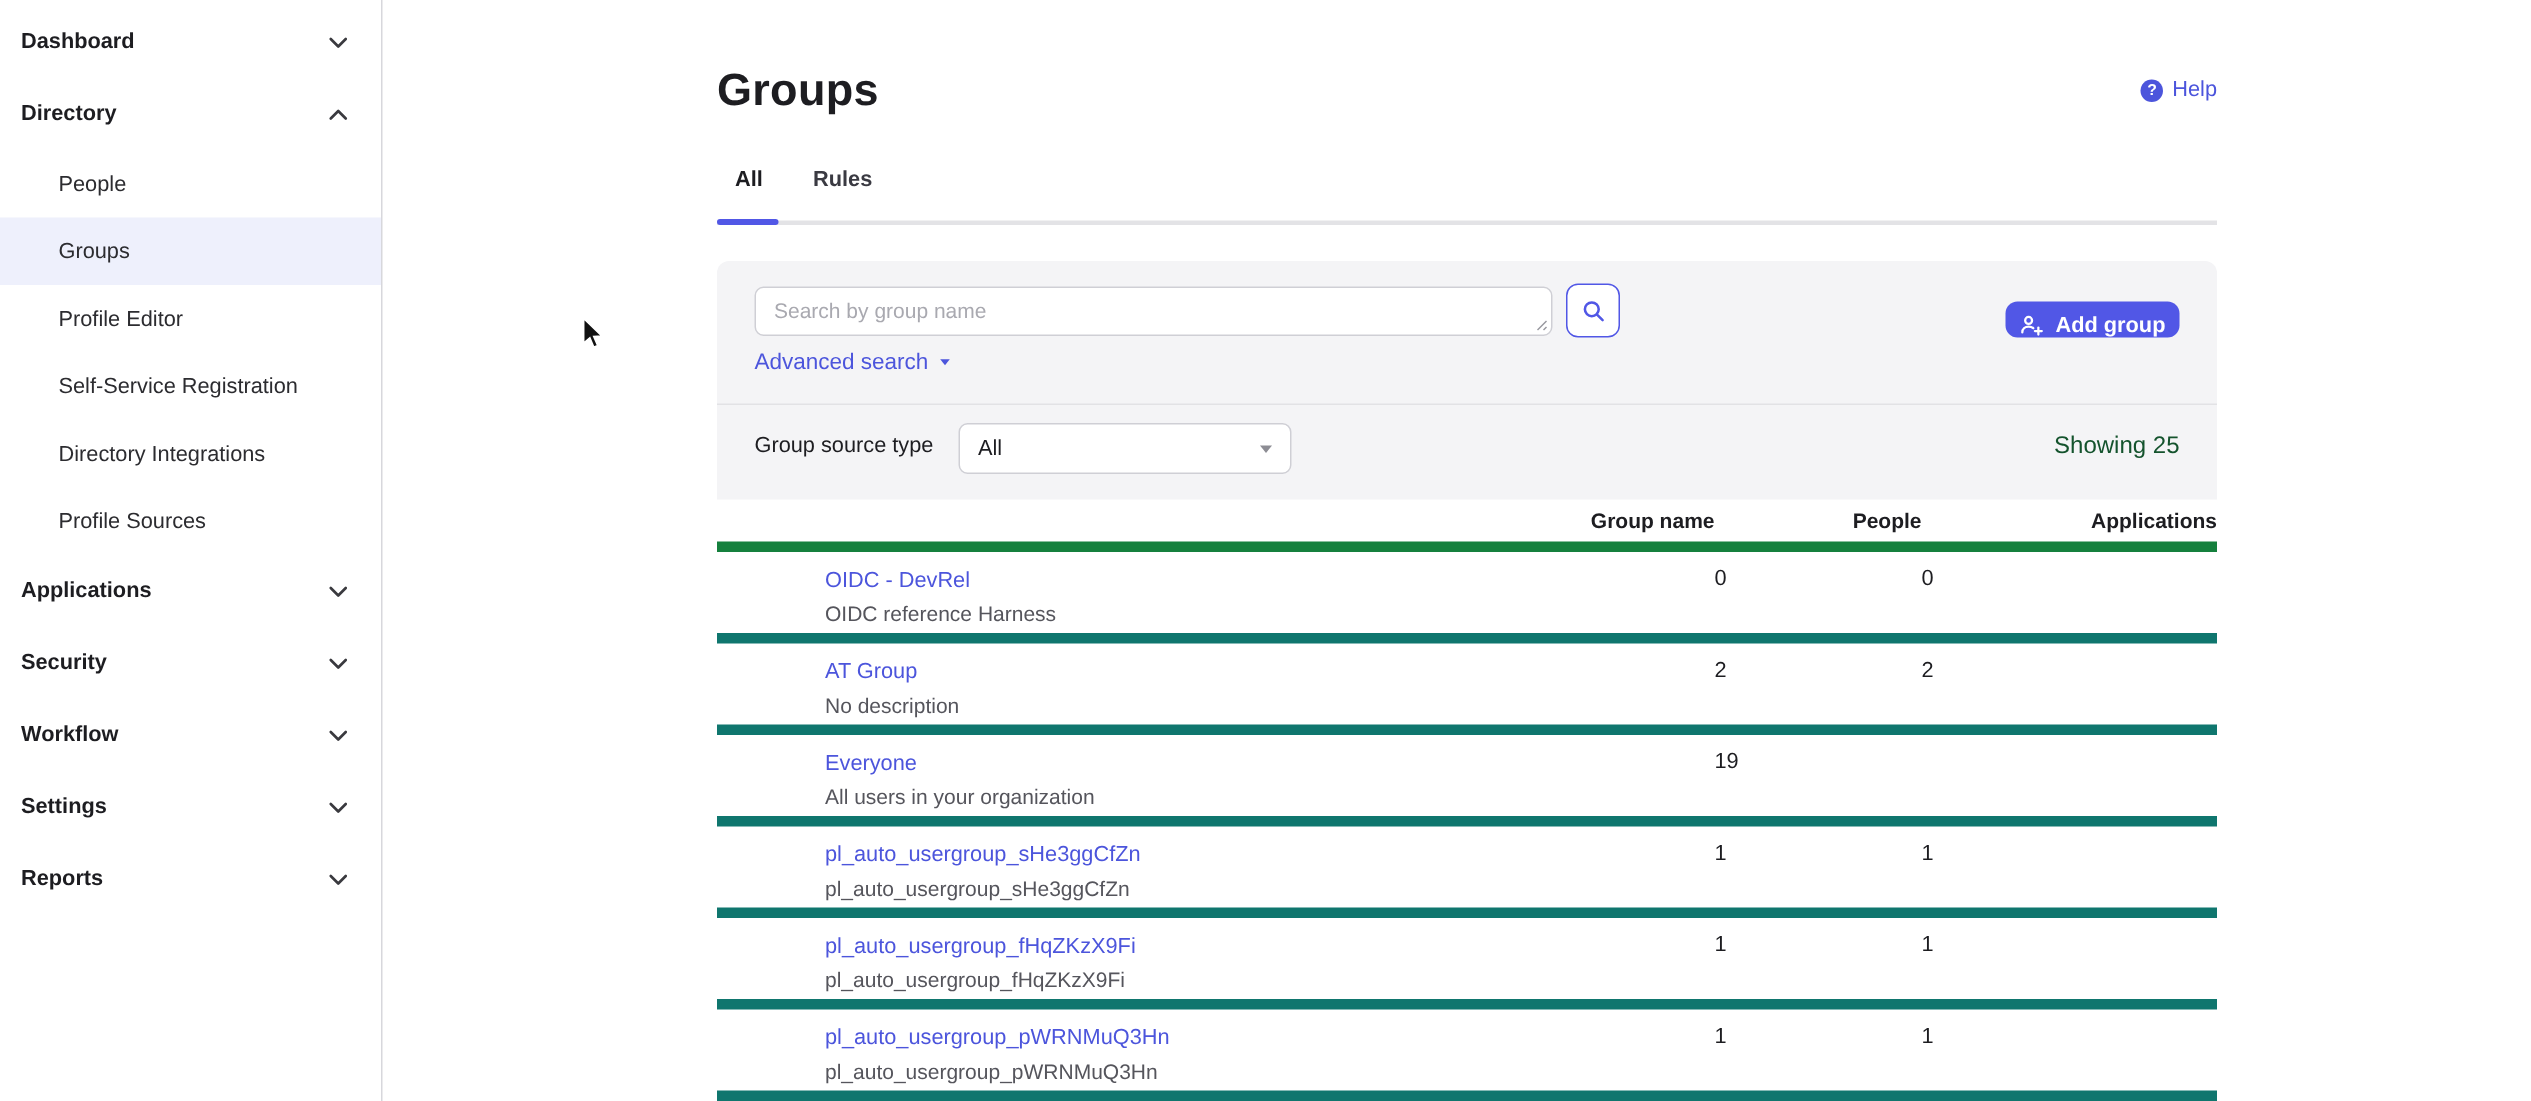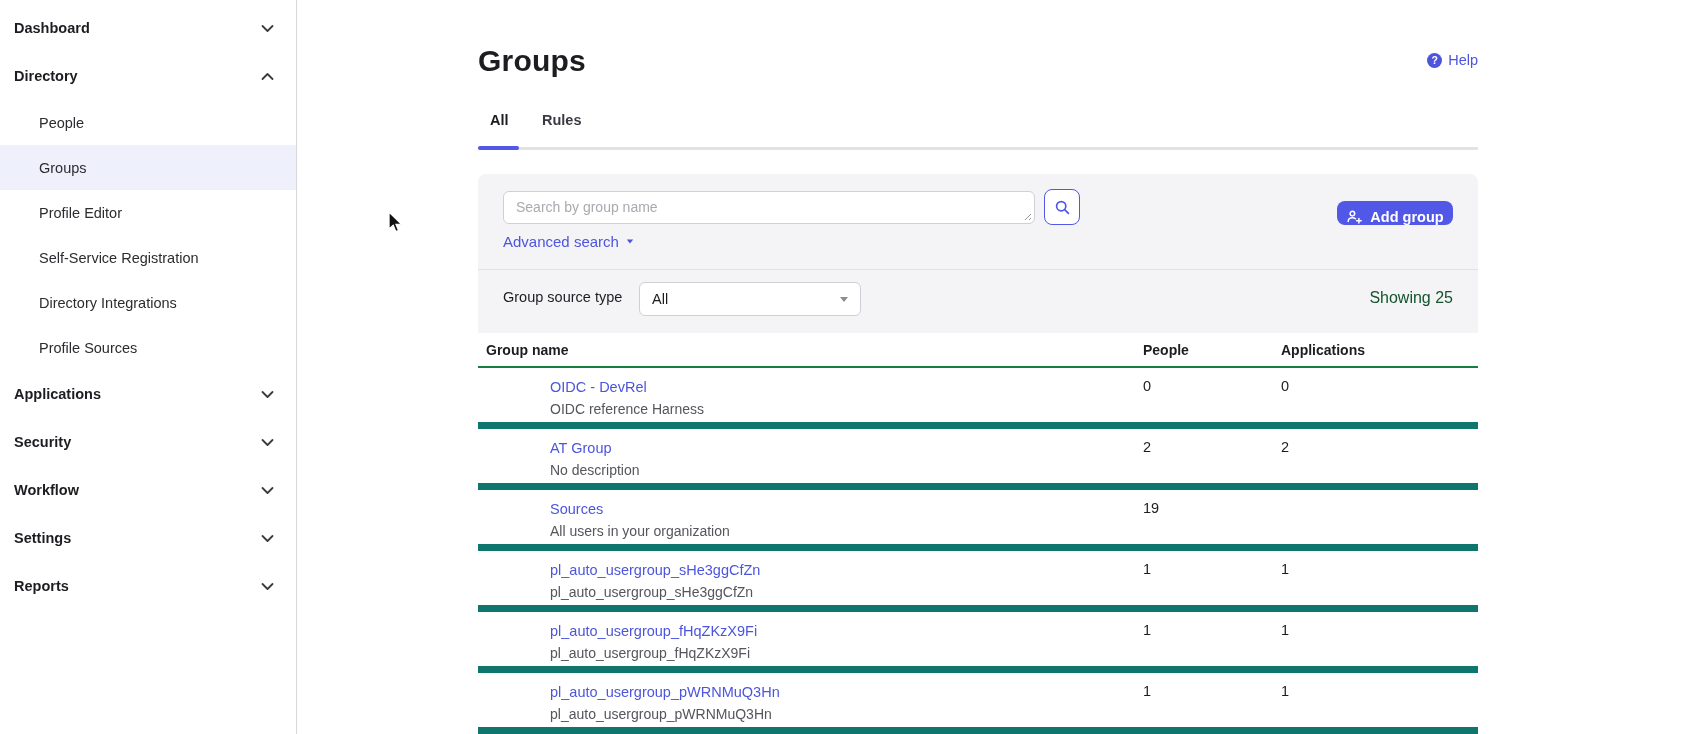--- a/index.html
+++ b/index.html
@@ -1,20 +1,20 @@
 <!DOCTYPE html>
 <html style="--accent: #5157e6; --link: #4c55dc;"><head>
 <meta charset="utf-8">
 <style>
   * { margin:0; padding:0; box-sizing:border-box; }
   html,body { width:1687px; height:734px; overflow:hidden; background:#fff;
     font-family:"Liberation Sans", sans-serif; color:#1d1d21; }
 
   
-  .sidebar { position:absolute; left:0; top:0; width:297px; height:734px;
+  .sidebar { position:absolute; left:0; top:0; width:255px; height:734px;
     background:#fff; border-right:1px solid #d7d7dc; padding-top:4px; }
   .nav-item { display:flex; align-items:center; cursor:pointer; }
   .nav-item.top { height:48px; padding:0 22px 0 14px; font-weight:700; font-size:14.5px; }
   .nav-item.sub { height:45px; padding:0 22px 0 39px; font-weight:400; font-size:14.5px; color:#2c2c30; }
   .nav-item.selected { background:#eef0fc; }
   .nav-item .label { flex:1; }
   .nav-item svg { flex:0 0 auto; }
 
   
   .content { position:absolute; left:478px; top:0; width:1000px; }
@@ -56,21 +56,21 @@
     background:#fff; border:1px solid #cfcfd5; border-radius:6px; cursor:pointer;
     display:flex; align-items:center; padding:0 12px; font-size:14.5px; }
   .source-select .val { flex:1; }
   .select-caret { width:0; height:0; border-left:4px solid transparent; border-right:4px solid transparent;
     border-top:5px solid #8d8d94; }
   .showing { position:absolute; right:25px; top:115px; font-size:16px; color:#14532d; }
 
   
   .table { position:absolute; top:333px; left:0; width:1000px; }
   .thead { display:grid; grid-template-columns:665px 138px 1fr; height:35px;
-    border-bottom:2px solid #15803d; align-items:center; font-size:14px; font-weight:600; }
+    border-bottom:7px solid #15803d; align-items:center; font-size:14px; font-weight:600;text-align:right; }
   .thead .th-name { padding-left:8px; }
   .trow { display:grid; grid-template-columns:665px 138px 1fr; height:61px;
     border-bottom:7px solid #0f766e; }
   .cell-name { display:flex; padding-left:22px; }
   .sunburst-wrap { align-self:center; width:28px; height:28px; margin-right:22px; flex:0 0 auto; }
   .sunburst { width:28px; height:28px;
     background:repeating-conic-gradient(#3b3b41 0deg 12deg, transparent 12deg 22.5deg);
     -webkit-mask:radial-gradient(circle at 50% 50%, transparent 0 5px, #000 6px 12px, transparent 12.5px);
     mask:radial-gradient(circle at 50% 50%, transparent 0 5px, #000 6px 12px, transparent 12.5px);
     border-radius:50%; }
@@ -246,21 +246,21 @@
       </span>
     </div>
     <div class="cell-num"><span class="pv">2</span></div>
     <div class="cell-num"><span class="av">2</span></div>
   </div>
 
   <div class="trow">
     <div class="cell-name">
       <span class="sunburst-wrap"><span class="sunburst"></span></span>
       <span class="name-col">
-        <a class="group-link">Sources</a>
+        <a class="group-link">Everyone</a>
         <div class="group-desc">All users in your organization</div>
       </span>
     </div>
     <div class="cell-num"><span class="av">19</span></div>
   </div>
 
   <div class="trow">
     <div class="cell-name">
       <span class="sunburst-wrap"><span class="sunburst"></span></span>
       <span class="name-col">

